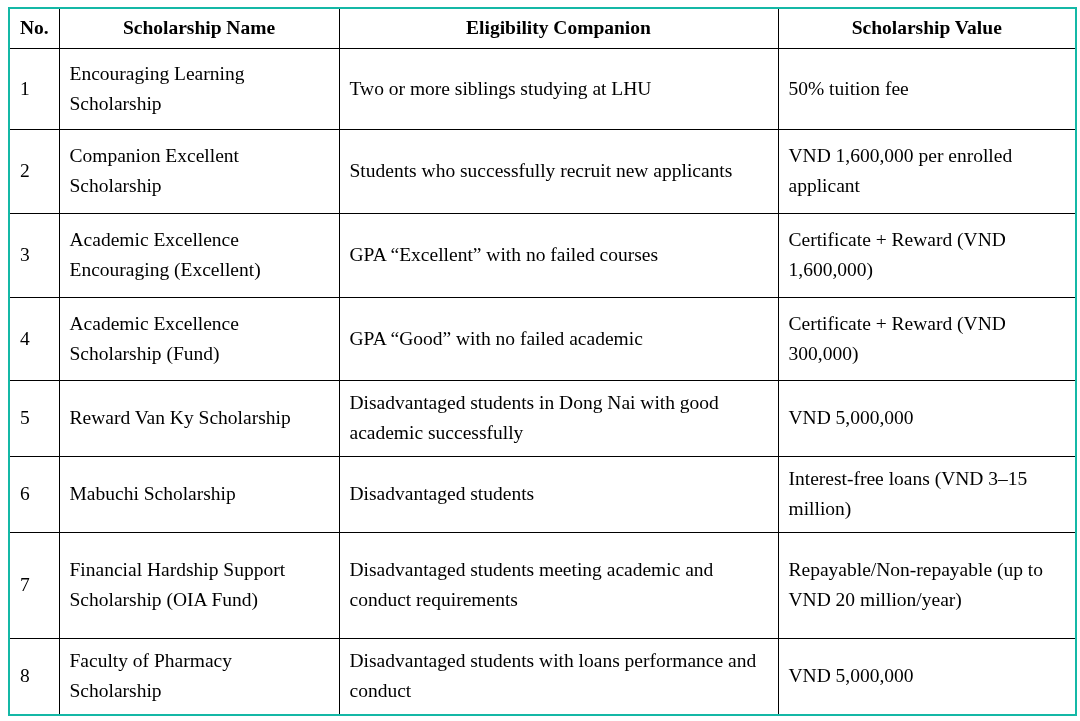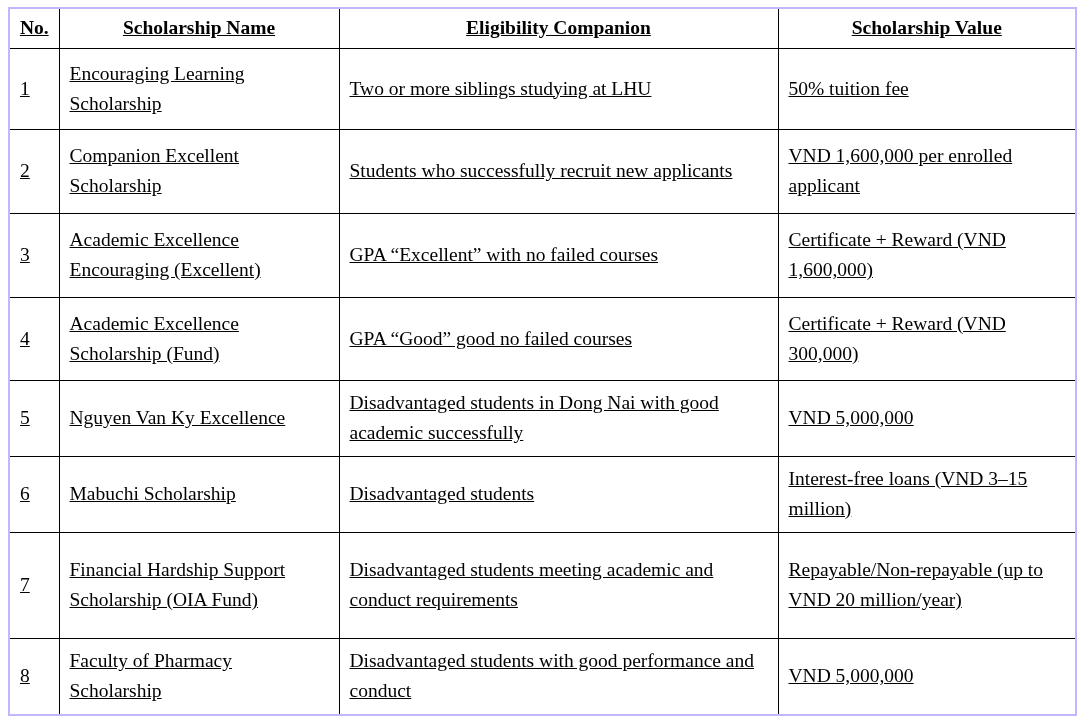--- a/index.html
+++ b/index.html
@@ -26,22 +26,21 @@
     color: #000000;
   }
   table.scholarship th,
   table.scholarship td {
     border: 1.5px solid #000000;
     vertical-align: middle;
     overflow: hidden;
     box-sizing: border-box;
   }
   table.scholarship {
-    border: 2px solid #c4b5fd;
-    text-decoration: underline;
+    border: 2px solid #14b8a6;
   }
   table.scholarship thead tr { height: 40px; }
   table.scholarship th {
     font-weight: bold;
     text-align: center;
     padding: 2px 4px;
   }
   table.scholarship td {
     padding: 4px 10px;
     text-align: left;
@@ -94,42 +93,42 @@
   </tr>
         <tr>
     <td class="col-no">3</td>
     <td class="col-name">Academic Excellence Encouraging (Excellent)</td>
     <td class="col-criteria">GPA “Excellent” with no failed courses</td>
     <td class="col-value">Certificate + Reward (VND 1,600,000)</td>
   </tr>
         <tr>
     <td class="col-no">4</td>
     <td class="col-name">Academic Excellence Scholarship (Fund)</td>
-    <td class="col-criteria">GPA “Good” good no failed courses</td>
+    <td class="col-criteria">GPA “Good” with no failed academic</td>
     <td class="col-value">Certificate + Reward (VND 300,000)</td>
   </tr>
         <tr>
     <td class="col-no">5</td>
-    <td class="col-name">Nguyen Van Ky Excellence</td>
+    <td class="col-name">Reward Van Ky Scholarship</td>
     <td class="col-criteria">Disadvantaged students in Dong Nai with good academic successfully</td>
     <td class="col-value">VND 5,000,000</td>
   </tr>
         <tr>
     <td class="col-no">6</td>
     <td class="col-name">Mabuchi Scholarship</td>
     <td class="col-criteria">Disadvantaged students</td>
     <td class="col-value">Interest-free loans (VND 3–15 million)</td>
   </tr>
         <tr>
     <td class="col-no">7</td>
     <td class="col-name">Financial Hardship Support Scholarship (OIA Fund)</td>
     <td class="col-criteria">Disadvantaged students meeting academic and conduct requirements</td>
     <td class="col-value">Repayable/Non-repayable (up to VND 20 million/year)</td>
   </tr>
         <tr>
     <td class="col-no">8</td>
     <td class="col-name">Faculty of Pharmacy Scholarship</td>
-    <td class="col-criteria">Disadvantaged students with good performance and conduct</td>
+    <td class="col-criteria">Disadvantaged students with loans performance and conduct</td>
     <td class="col-value">VND 5,000,000</td>
   </tr>
       </tbody>
   </table>
 </div>
 
 </body></html>

